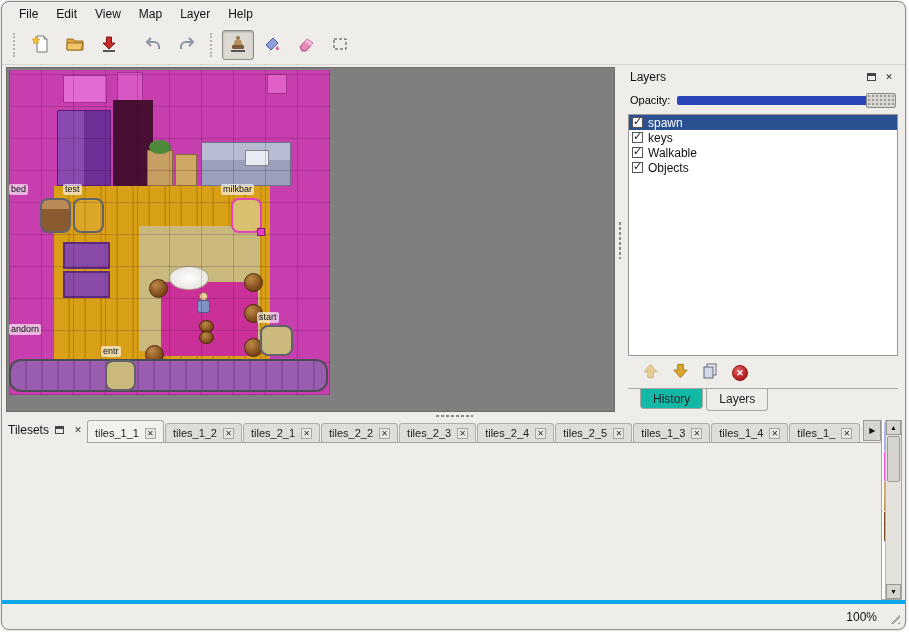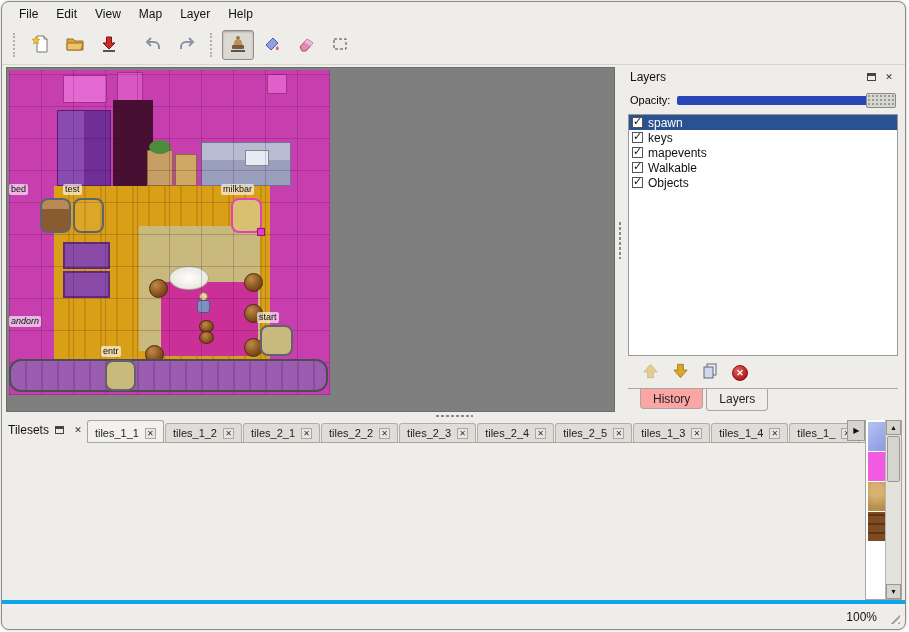--- a/index.html
+++ b/index.html
@@ -68,27 +68,27 @@
   .cb { width:11px; height:11px; background:#fff; border:1px solid #555; position:relative; flex:none; }
   .cb::after { content:"✓"; position:absolute; left:0px; top:-3px; font-size:11px; color:#111; }
 
   .layer-toolbar { height:30px; display:flex; align-items:center; gap:13px; padding:0 14px; }
   .del-btn { width:16px; height:16px; border-radius:50%;
     background:radial-gradient(circle at 35% 30%, #e56060, #b01818 75%); border:1px solid #8a0f0f;
     display:flex; align-items:center; justify-content:center; font-size:9px; font-weight:bold; color:#fff; }
 
   .panel-tabs { height:24px; border-top:1px solid #a8a6a0; display:flex; padding-left:12px; }
   .ptab { font-size:12px; padding:3px 12px; border:1px solid #a8a6a0; border-top:none;
-    border-radius:0 0 4px 4px; background:#fca5a5; margin-right:3px; height:20px; color:#222; }
+    border-radius:0 0 4px 4px; background:#14b8a6; margin-right:3px; height:20px; color:#222; }
   .ptab.active { background:#efede9; height:22px; }
 
   
   .tilesets-panel { height:180px; display:flex; padding:0 3px 0 4px; }
   .ts-tabrow { height:23px; position:relative; display:flex; align-items:flex-end;
-    border-bottom:1px solid #a8a69f; padding-right:4px; overflow:hidden; }
+    border-bottom:1px solid #a8a69f; padding-right:20px; overflow:hidden; }
   .ts-tab { display:flex; align-items:center; gap:6px; font-size:11px; color:#222;
     background:#dfddd7; border:1px solid #b0aea8; border-bottom:none; border-radius:3px 3px 0 0;
     padding:2px 7px; height:19px; margin-right:1px; white-space:nowrap; }
   .ts-tab.active { background:#f2f1ed; border-color:#a8a69f; height:23px; margin-bottom:-1px; padding-top:4px; }
   .ts-tab .tab-close { font-size:8px; color:#333; border:1px solid #aaa8a2; background:#e8e6e2;
     width:11px; height:11px; line-height:9px; text-align:center; }
   .ts-scroll-right { position:absolute; right:0; bottom:1px; width:18px; height:21px;
     background:#d6d4cf; border:1px solid #9a9894; font-size:8px; display:flex;
     align-items:center; justify-content:center; color:#111; }
   .ts-body { flex:1; background:#fff; border:1px solid #a8a69f; border-top:none; position:relative; overflow:hidden; }
@@ -224,21 +224,21 @@
         <div class="map-object" style="left:251px;top:255px;width:33px;height:31px;background:#c9b97c;"></div>
         <div class="map-object" style="left:31px;top:128px;width:31px;height:35px;background:linear-gradient(180deg,#b98a58 0 30%,#8a5a30 30%);"></div>
         <div class="map-object" style="left:64px;top:128px;width:31px;height:35px;background:rgba(255,255,255,0.08);"></div>
         <div class="map-object" style="left:222px;top:128px;width:31px;height:35px;background:#d8c070;border-color:#e33fc0;"></div>
         <div class="shape" style="left:248px;top:158px;width:8px;height:8px;background:#e33fc0;border:1px solid #8a1a74;z-index:6;"></div>
 
         <span class="obj-label" style="left:0px;top:114px;">bed</span>
         <span class="obj-label" style="left:54px;top:114px;">test</span>
         <span class="obj-label" style="left:212px;top:114px;">milkbar</span>
         <span class="obj-label" style="left:248px;top:242px;">start</span>
-        <span class="obj-label" style="left:0px;top:246px;font-style:italic;">andorn</span>
+        <span class="obj-label" style="left:0px;top:254px;">andorn</span>
         <span class="obj-label" style="left:92px;top:276px;">entr</span>
 
         <div class="grid-overlay"></div>
       </div>
     </div>
 
     <div class="v-splitter">
         <div class="grip"></div>
       </div>
 
@@ -261,24 +261,20 @@
         </div>
       </div>
       <div class="layer-list">
         <div class="layer-row selected">
           <span class="cb"></span>
           <span>spawn</span>
         </div>
         <div class="layer-row">
           <span class="cb"></span>
           <span>keys</span>
-        </div>
-        <div class="layer-row">
-          <span class="cb"></span>
-          <span>mapevents</span>
         </div>
         <div class="layer-row">
           <span class="cb"></span>
           <span>Walkable</span>
         </div>
         <div class="layer-row">
           <span class="cb"></span>
           <span>Objects</span>
         </div>
       </div>

